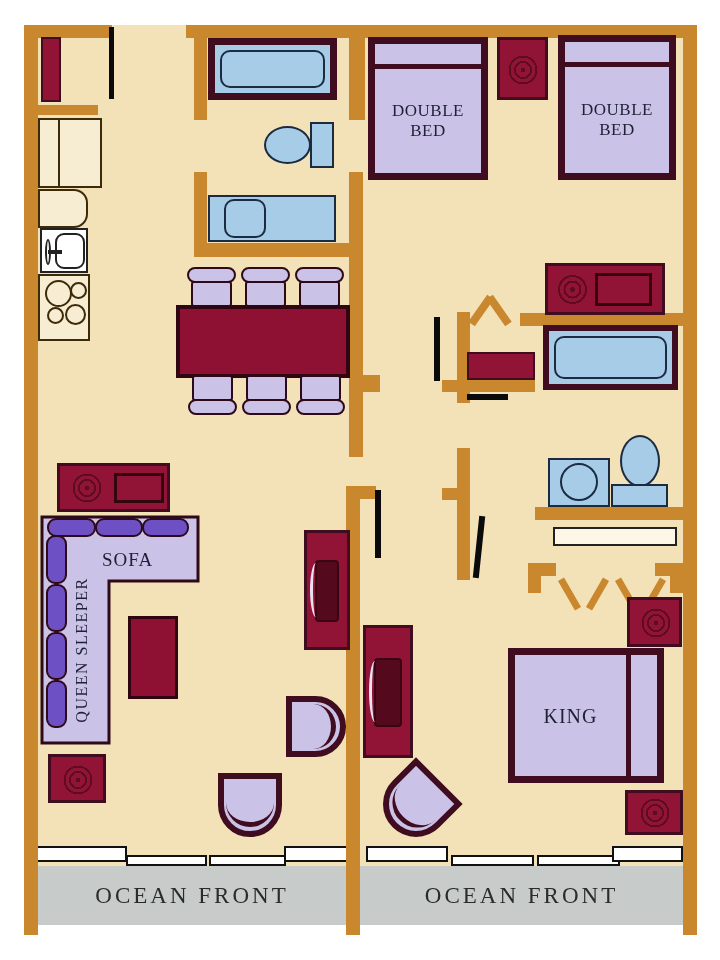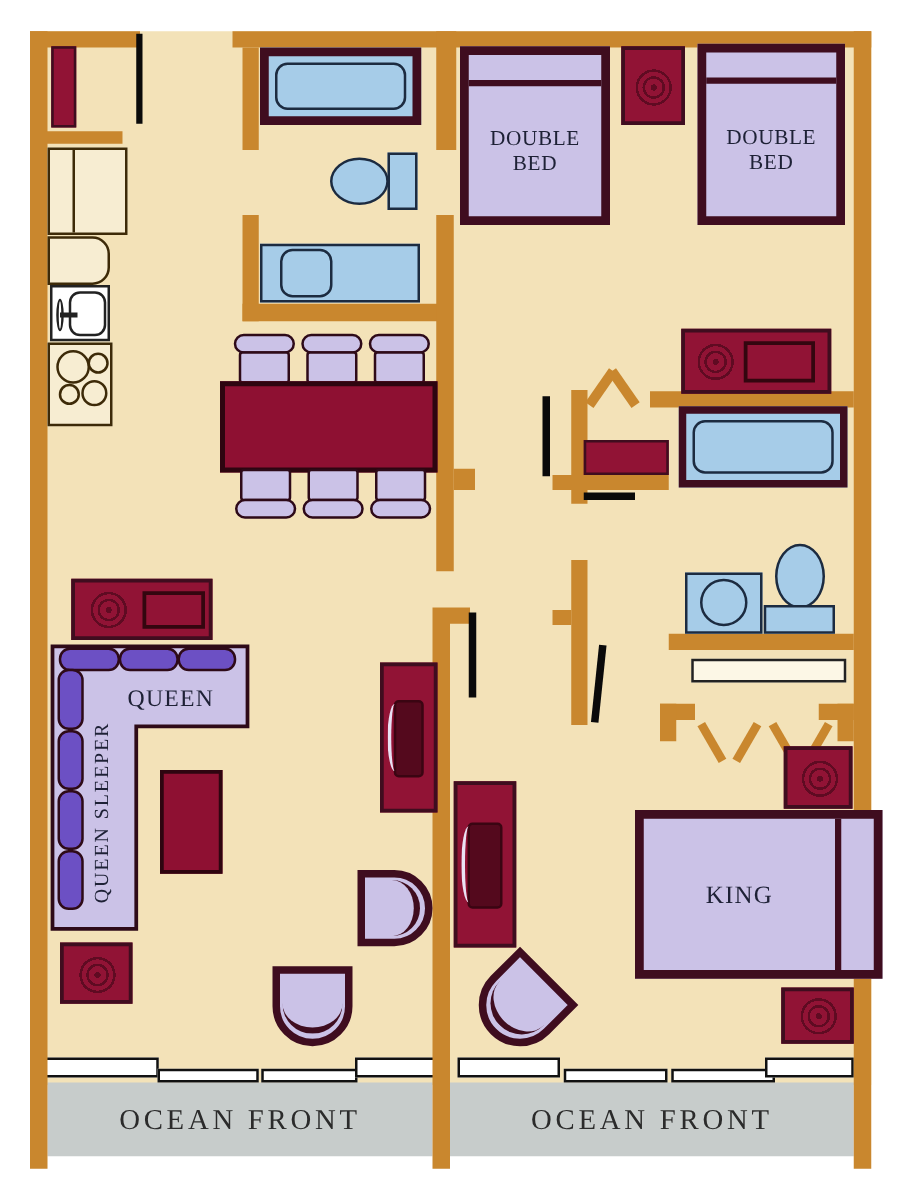--- a/index.html
+++ b/index.html
@@ -156,21 +156,21 @@
     <g style="fill:var(--purple,#6C50C4);stroke:#2E0A18;stroke-width:2;">
       <rect x="9" y="5" width="47" height="17" rx="8"></rect>
       <rect x="57" y="5" width="46" height="17" rx="8"></rect>
       <rect x="104" y="5" width="45" height="17" rx="8"></rect>
       <rect x="8" y="22" width="19" height="47" rx="8"></rect>
       <rect x="8" y="71" width="19" height="46" rx="8"></rect>
       <rect x="8" y="119" width="19" height="46" rx="8"></rect>
       <rect x="8" y="167" width="19" height="46" rx="8"></rect>
     </g>
   </svg>
-  <div class="abs sofalabel" style="left:102px;top:549px;">QUEEN</div>
+  <div class="abs sofalabel" style="left:102px;top:549px;">SOFA</div>
   <div class="abs qlabel" style="left:-12px;top:639px;width:192px;height:22px;">QUEEN SLEEPER</div>
 
   <div class="abs" style="left:128px;top:616px;width:50px;height:83px;background:#8E1032;border:3px solid #2E0510;box-sizing:border-box;"></div>
   <div class="abs redbox" style="left:48px;top:754px;width:58px;height:49px;">
     <div class="abs lamp" style="left:11px;top:7px;width:32px;height:32px;"></div>
   </div>
   <div class="abs lounge" style="left:304px;top:530px;width:46px;height:120px;">
     <div class="linner"></div>
     <div class="lhl"></div>
   </div>
@@ -208,21 +208,21 @@
   <div class="abs fixture" style="left:548px;top:458px;width:62px;height:49px;">
     <div class="abs" style="left:10px;top:3px;width:38px;height:38px;border:2px solid var(--navy,#1C2B40);border-radius:50%;"></div>
   </div>
   <div class="abs fixture" style="left:620px;top:435px;width:40px;height:52px;border-radius:50%;"></div>
   <div class="abs fixture" style="left:611px;top:484px;width:57px;height:23px;"></div>
   <div class="abs" style="left:553px;top:527px;width:124px;height:19px;background:#FCF7E6;border:2px solid #222;box-sizing:border-box;"></div>
 
   <div class="abs redbox" style="left:627px;top:597px;width:55px;height:50px;">
     <div class="abs lamp" style="left:11px;top:8px;width:30px;height:30px;"></div>
   </div>
-  <div class="abs bed kingbed" style="left:508px;top:648px;width:198px;height:135px;box-sizing:border-box;">
+  <div class="abs bed kingbed" style="left:508px;top:648px;width:156px;height:135px;box-sizing:border-box;">
     <div class="blabel klabel">
         <span>KING</span>
       </div>
     <div class="kpillow"></div>
   </div>
   <div class="abs redbox" style="left:625px;top:790px;width:58px;height:45px;">
     <div class="abs lamp" style="left:12px;top:5px;width:30px;height:30px;"></div>
   </div>
   <div class="abs lounge" style="left:363px;top:625px;width:50px;height:133px;">
     <div class="linner"></div>

